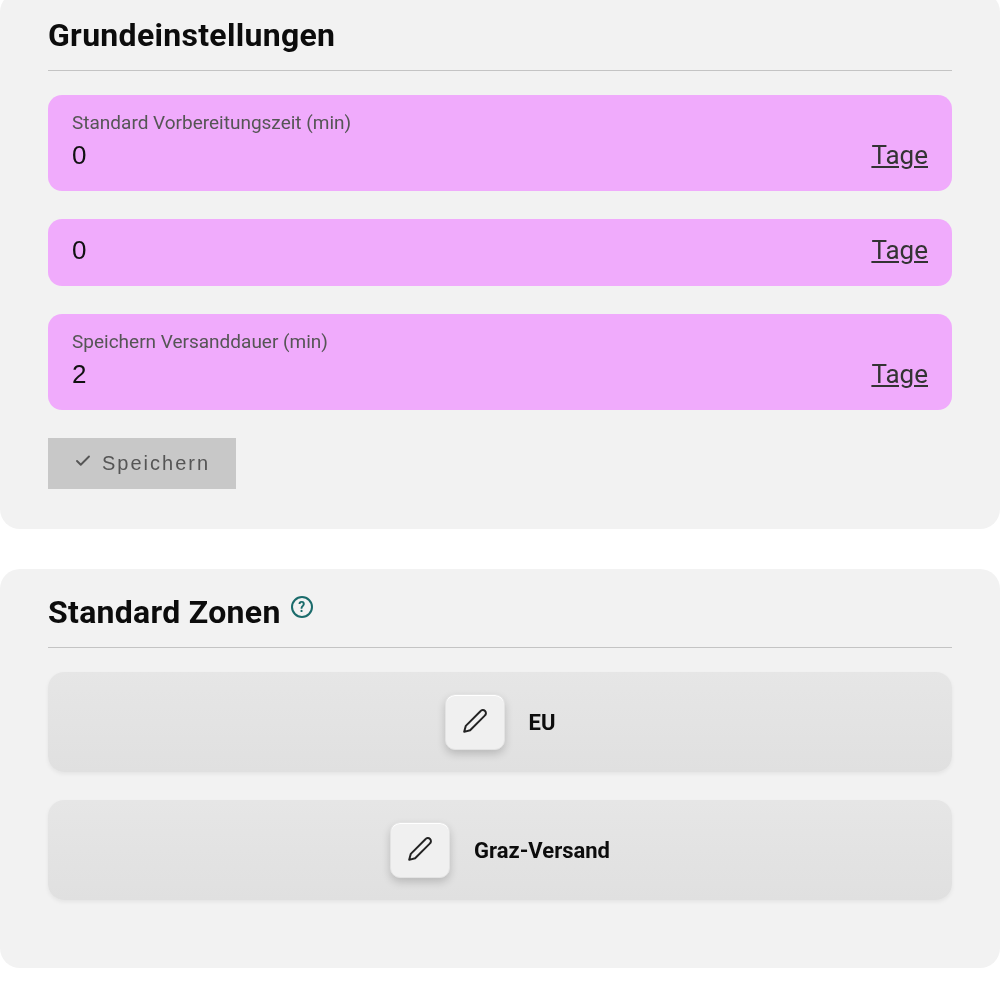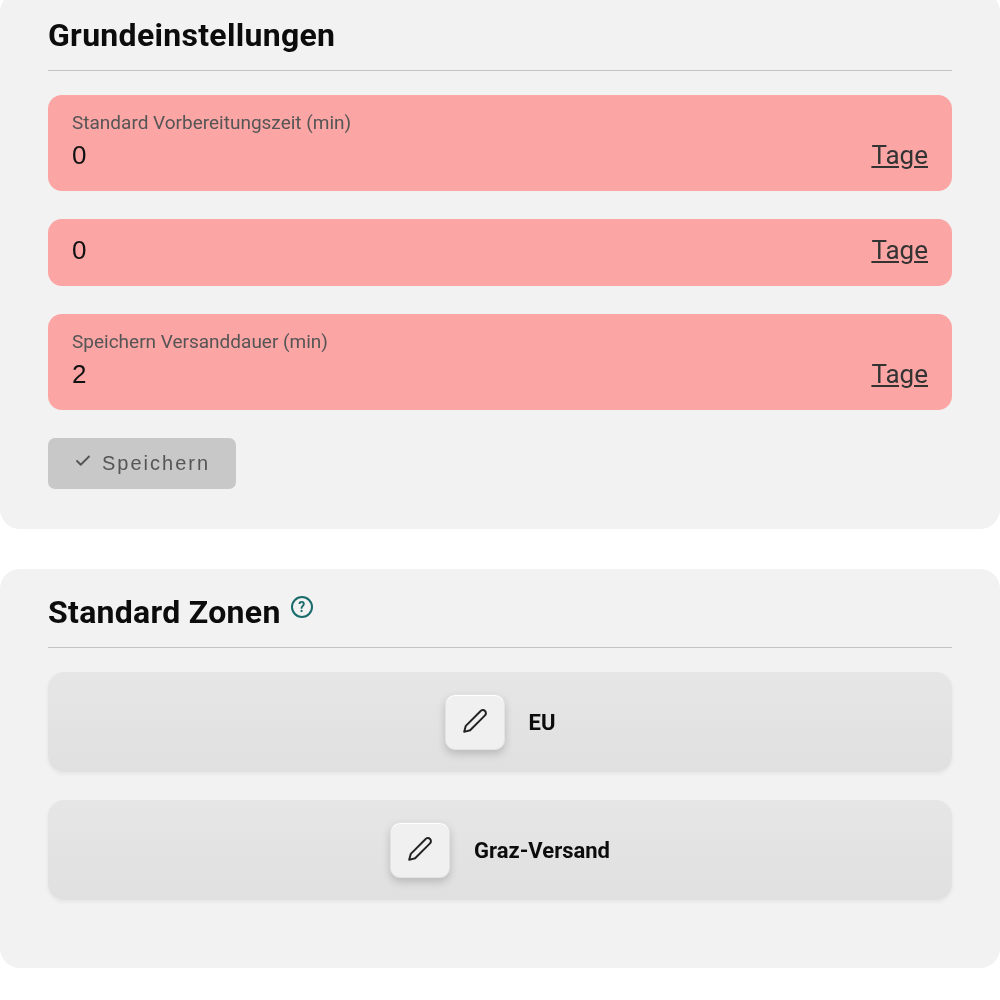--- a/index.html
+++ b/index.html
@@ -31,21 +31,21 @@
     align-items: center;
     gap: 10px;
     border-bottom: 1px solid #c4c4c4;
     padding-bottom: 6px;
     margin-bottom: 24px;
   }
   .heading-row.solo {
     border-bottom: 1px solid #c4c4c4;
   }
   .field-card {
-    background: #fca5a5;
+    background: #f0abfc;
     border-radius: 14px;
     padding: 16px 24px 20px 24px;
     margin-bottom: 28px;
   }
   .field-label {
     font-size: 19px;
     color: #555;
     margin-bottom: 6px;
     font-weight: 400;
   }
@@ -69,21 +69,21 @@
     font-weight: 400;
     text-decoration: underline;
   }
   .save-btn {
     display: inline-flex;
     align-items: center;
     gap: 10px;
     background: #c8c8c8;
     color: #555;
     border: none;
-    border-radius: 7px;
+    border-radius: 0;
     padding: 14px 26px;
     font-size: 20px;
     font-weight: 500;
     letter-spacing: 2px;
     cursor: pointer;
   }
   .save-btn svg { stroke: #555; }
   .help-icon {
     width: 22px;
     height: 22px;

